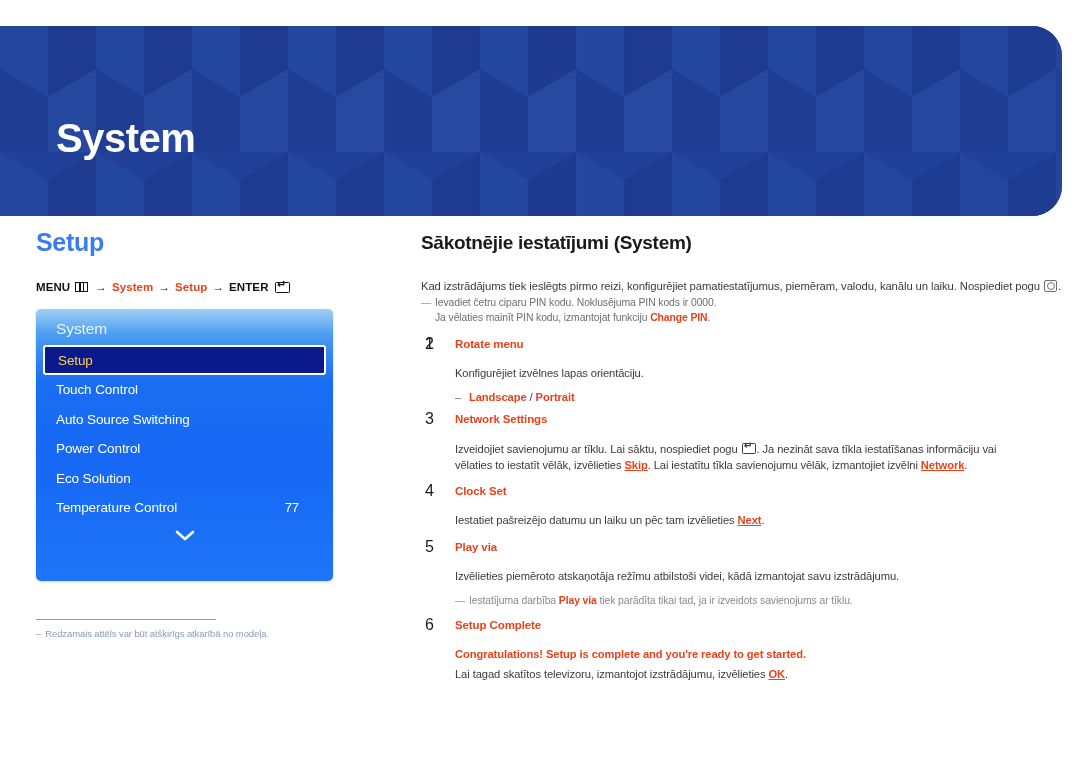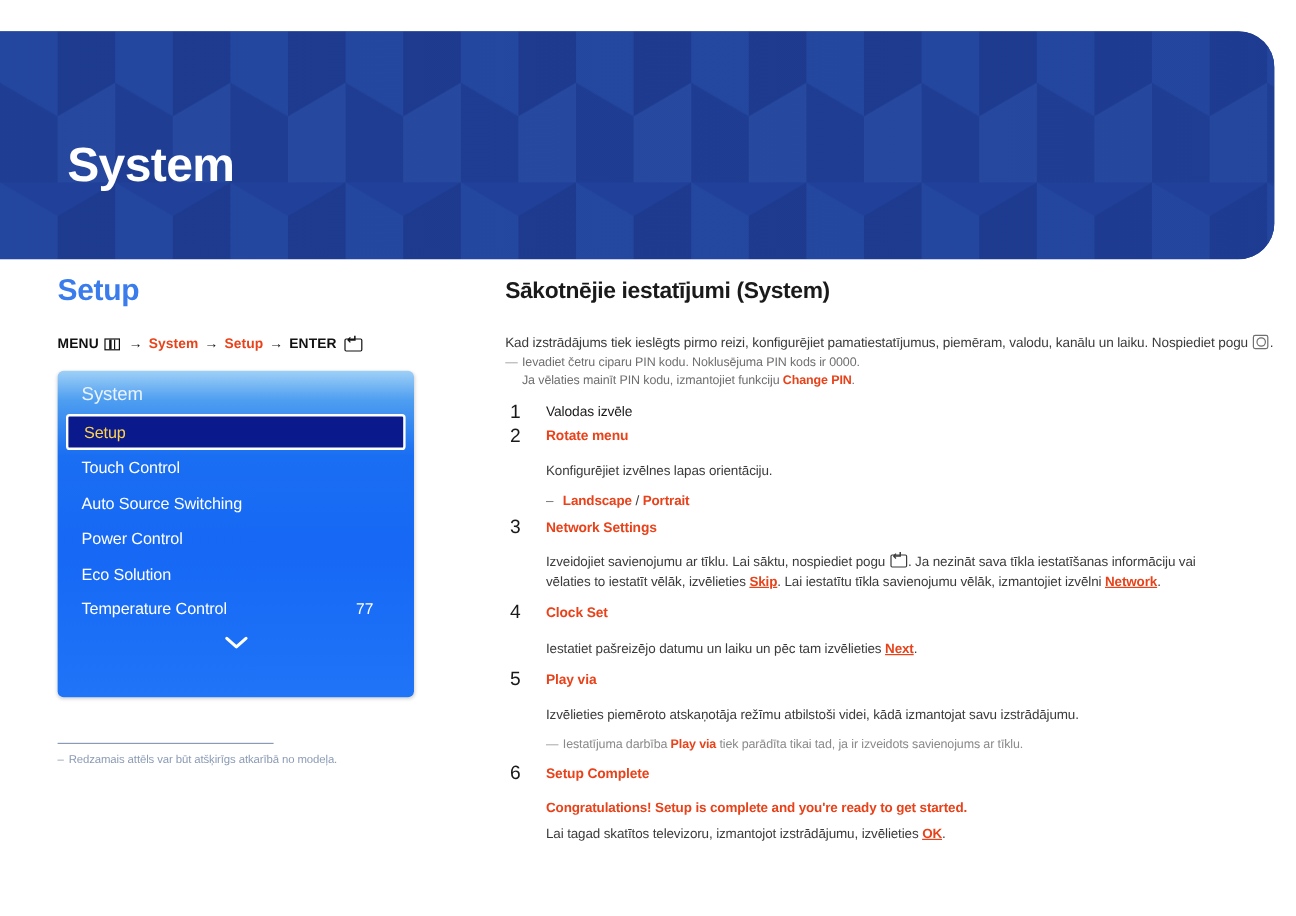--- a/index.html
+++ b/index.html
@@ -32,21 +32,21 @@
     font-size: 40px;
     font-weight: bold;
     color: #ffffff;
     letter-spacing: -0.5px;
     line-height: 1;
   }
 
   
   .left-col {
     position: absolute;
-    left: 48px; top: 228px;
+    left: 36px; top: 228px;
     width: 340px;
   }
   .section-title {
     font-size: 25px;
     font-weight: bold;
     color: #3a7cec;
     letter-spacing: -0.3px;
     margin-bottom: 24px;
   }
   .breadcrumb {
@@ -379,28 +379,27 @@
     <div class="right-title">Sākotnējie iestatījumi (System)</div>
 
     <div class="intro">
       <span>Kad izstrādājums tiek ieslēgts pirmo reizi, konfigurējiet pamatiestatījumus, piemēram, valodu, kanālu un laiku.  Nospiediet pogu </span><span class="ibtn-power"></span><span>.</span>
     </div>
 
     <div class="note">
       <span class="em-dash">—</span><span>Ievadiet četru ciparu PIN kodu. Noklusējuma PIN kods ir 0000.</span>
     </div>
     <div class="note-cont">
-      <span>Ja vēlaties mainīt PIN kodu, izmantojiet funkciju </span><span class="red">Change PIN</span><span>.</span>
+      <span>Ja vēlaties mainīt PIN kodu, izmantojat funkciju </span><span class="red">Change PIN</span><span>.</span>
     </div>
 
     <div class="steps">
 
       <div class="step">
         <div class="step-num">1</div>
-        <div class="step-head">Valodas izvēle</div>
       </div>
 
       <div class="step">
         <div class="step-num">2</div>
         <div class="step-head red">Rotate menu</div>
         <div class="step-body">Konfigurējiet izvēlnes lapas orientāciju.</div>
         <div class="sub-bullet">
           <span class="dash">–</span><span>Landscape</span><span class="sep"> / </span><span>Portrait</span>
         </div>
       </div>

